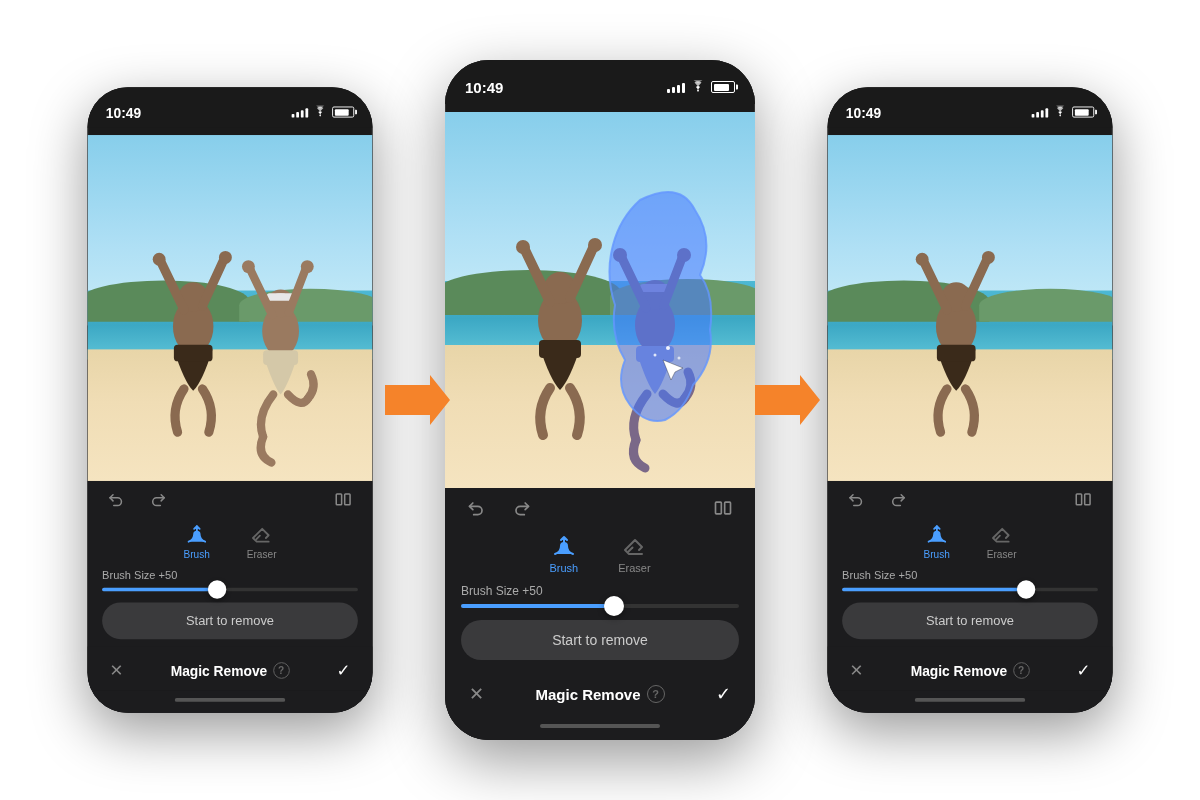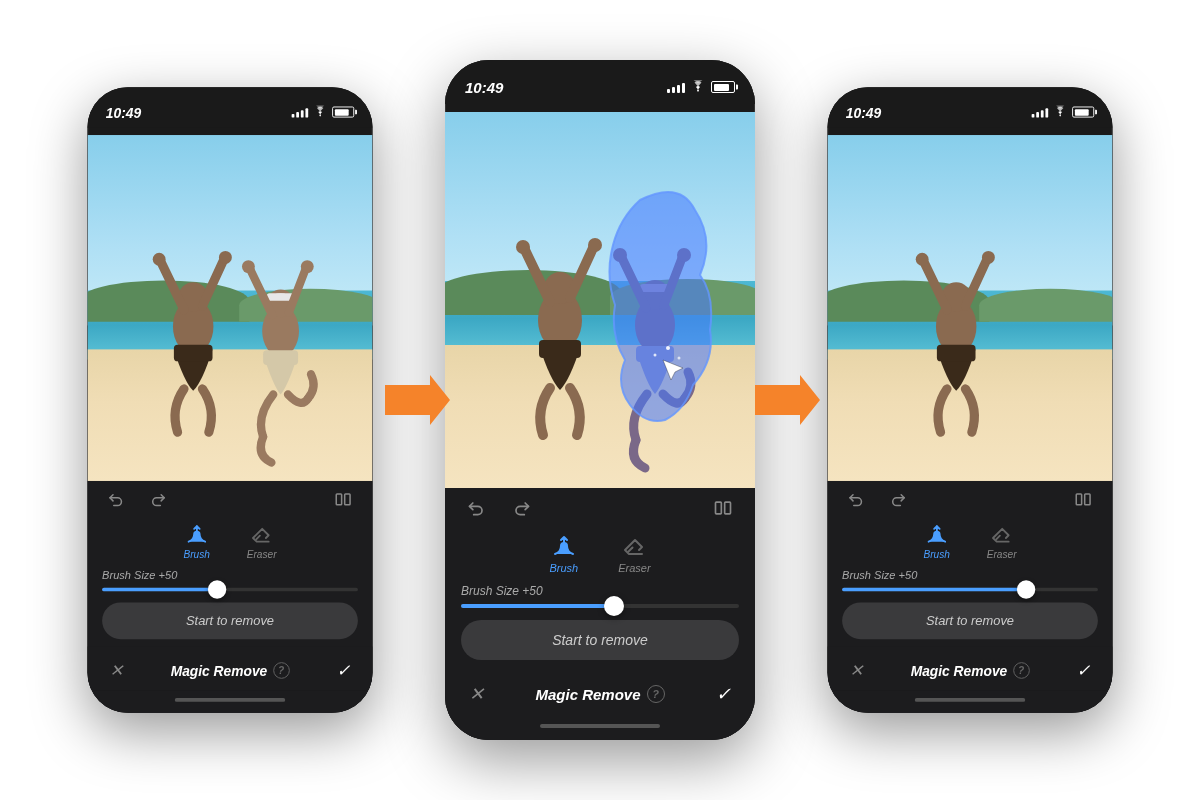--- a/index.html
+++ b/index.html
@@ -23,21 +23,20 @@
       height: 800px;
       background: #fff;
       position: relative;
     }
 
     .phone-wrapper {
       display: flex;
       align-items: center;
       justify-content: center;
       position: relative;
-      font-style: italic;
     }
 
     .arrow {
       width: 80px;
       height: 60px;
       display: flex;
       align-items: center;
       justify-content: center;
       flex-shrink: 0;
       margin: 0 -10px;

